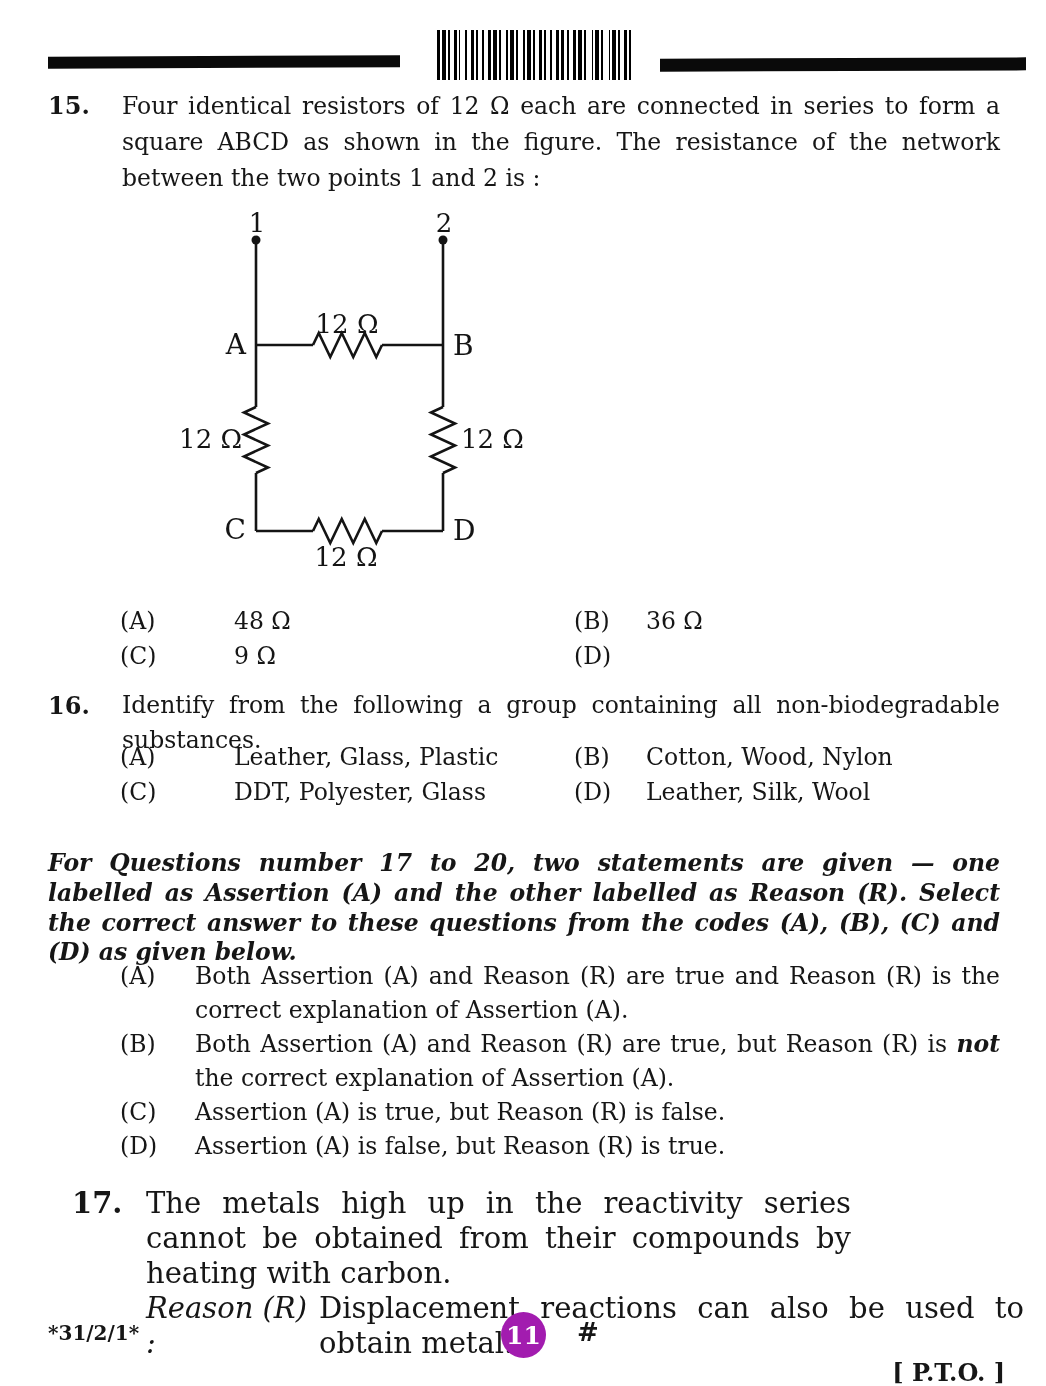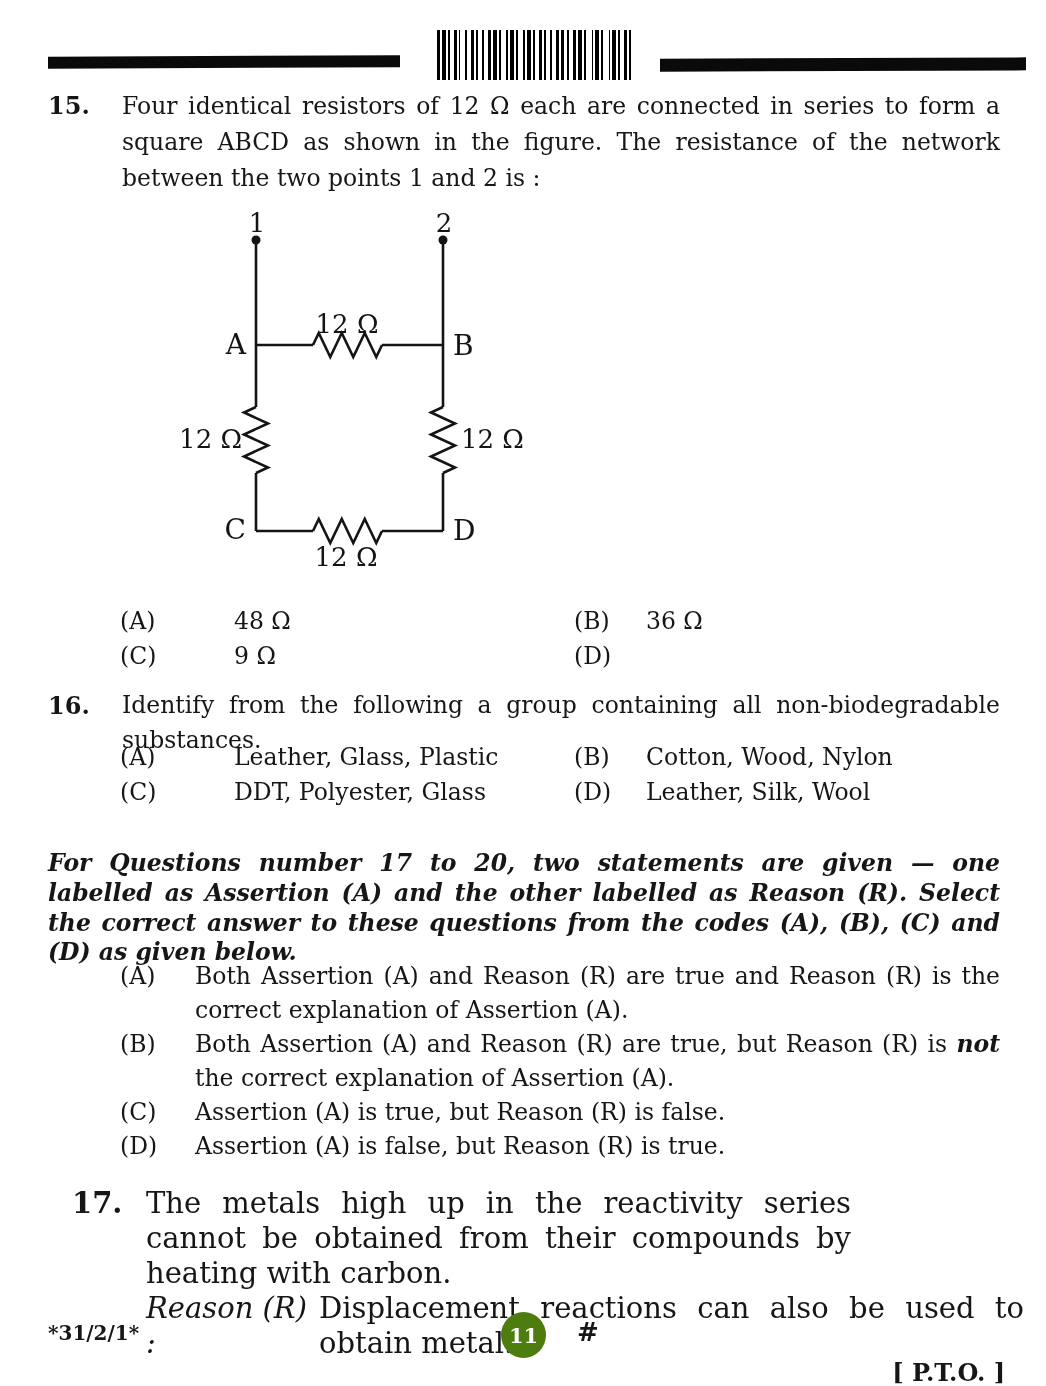--- a/index.html
+++ b/index.html
@@ -63,23 +63,23 @@
   .q17 { position:absolute; left:48px; top:1186px; width:952px; font-size:29px;margin-left:24px; }
   .q17-row { display:flex; align-items:flex-start; }
   .q17-num { flex:0 0 74px; font-weight:700; line-height:35px; }
   .q17-spacer { flex:0 0 74px; }
   .q17-label { flex:0 0 173px; font-style:italic; line-height:35px; }
   .q17-text { width:705px; text-align:justify; line-height:35px; }
   
   .footer-code { position:absolute; left:48px; top:1321px; font-weight:700; font-size:20px;text-align:right; }
   .page-badge {
     position:absolute; left:501px; top:1312px; width:45px; height:46px;
-    background:#4d7c0f; border-radius:50%; color:#ffffff;
+    background:#a21caf; border-radius:50%; color:#ffffff;
     display:flex; align-items:center; justify-content:center;
-    font-size:21px; font-weight:700;
+    font-size:25px; font-weight:700;
   }
   .footer-hash { position:absolute; left:577px; top:1317px; font-weight:700; font-size:26px; }
   .footer-pto  { position:absolute; right:41px; top:1358px; font-weight:700; font-size:24px; }
 </style>
 </head>
 <body>
 
 <div class="page">
 
   <div class="bar bar-left"></div>

